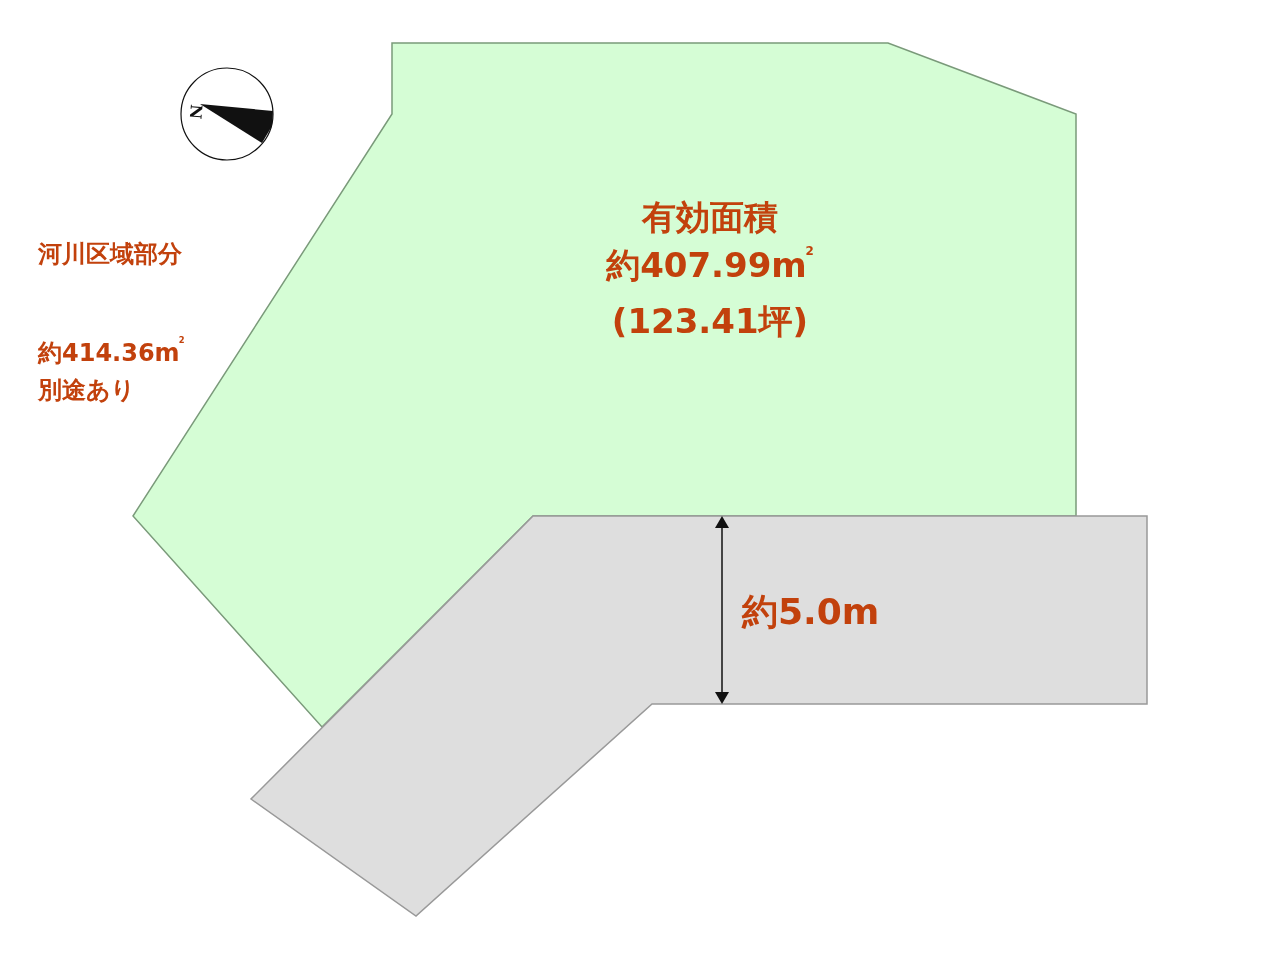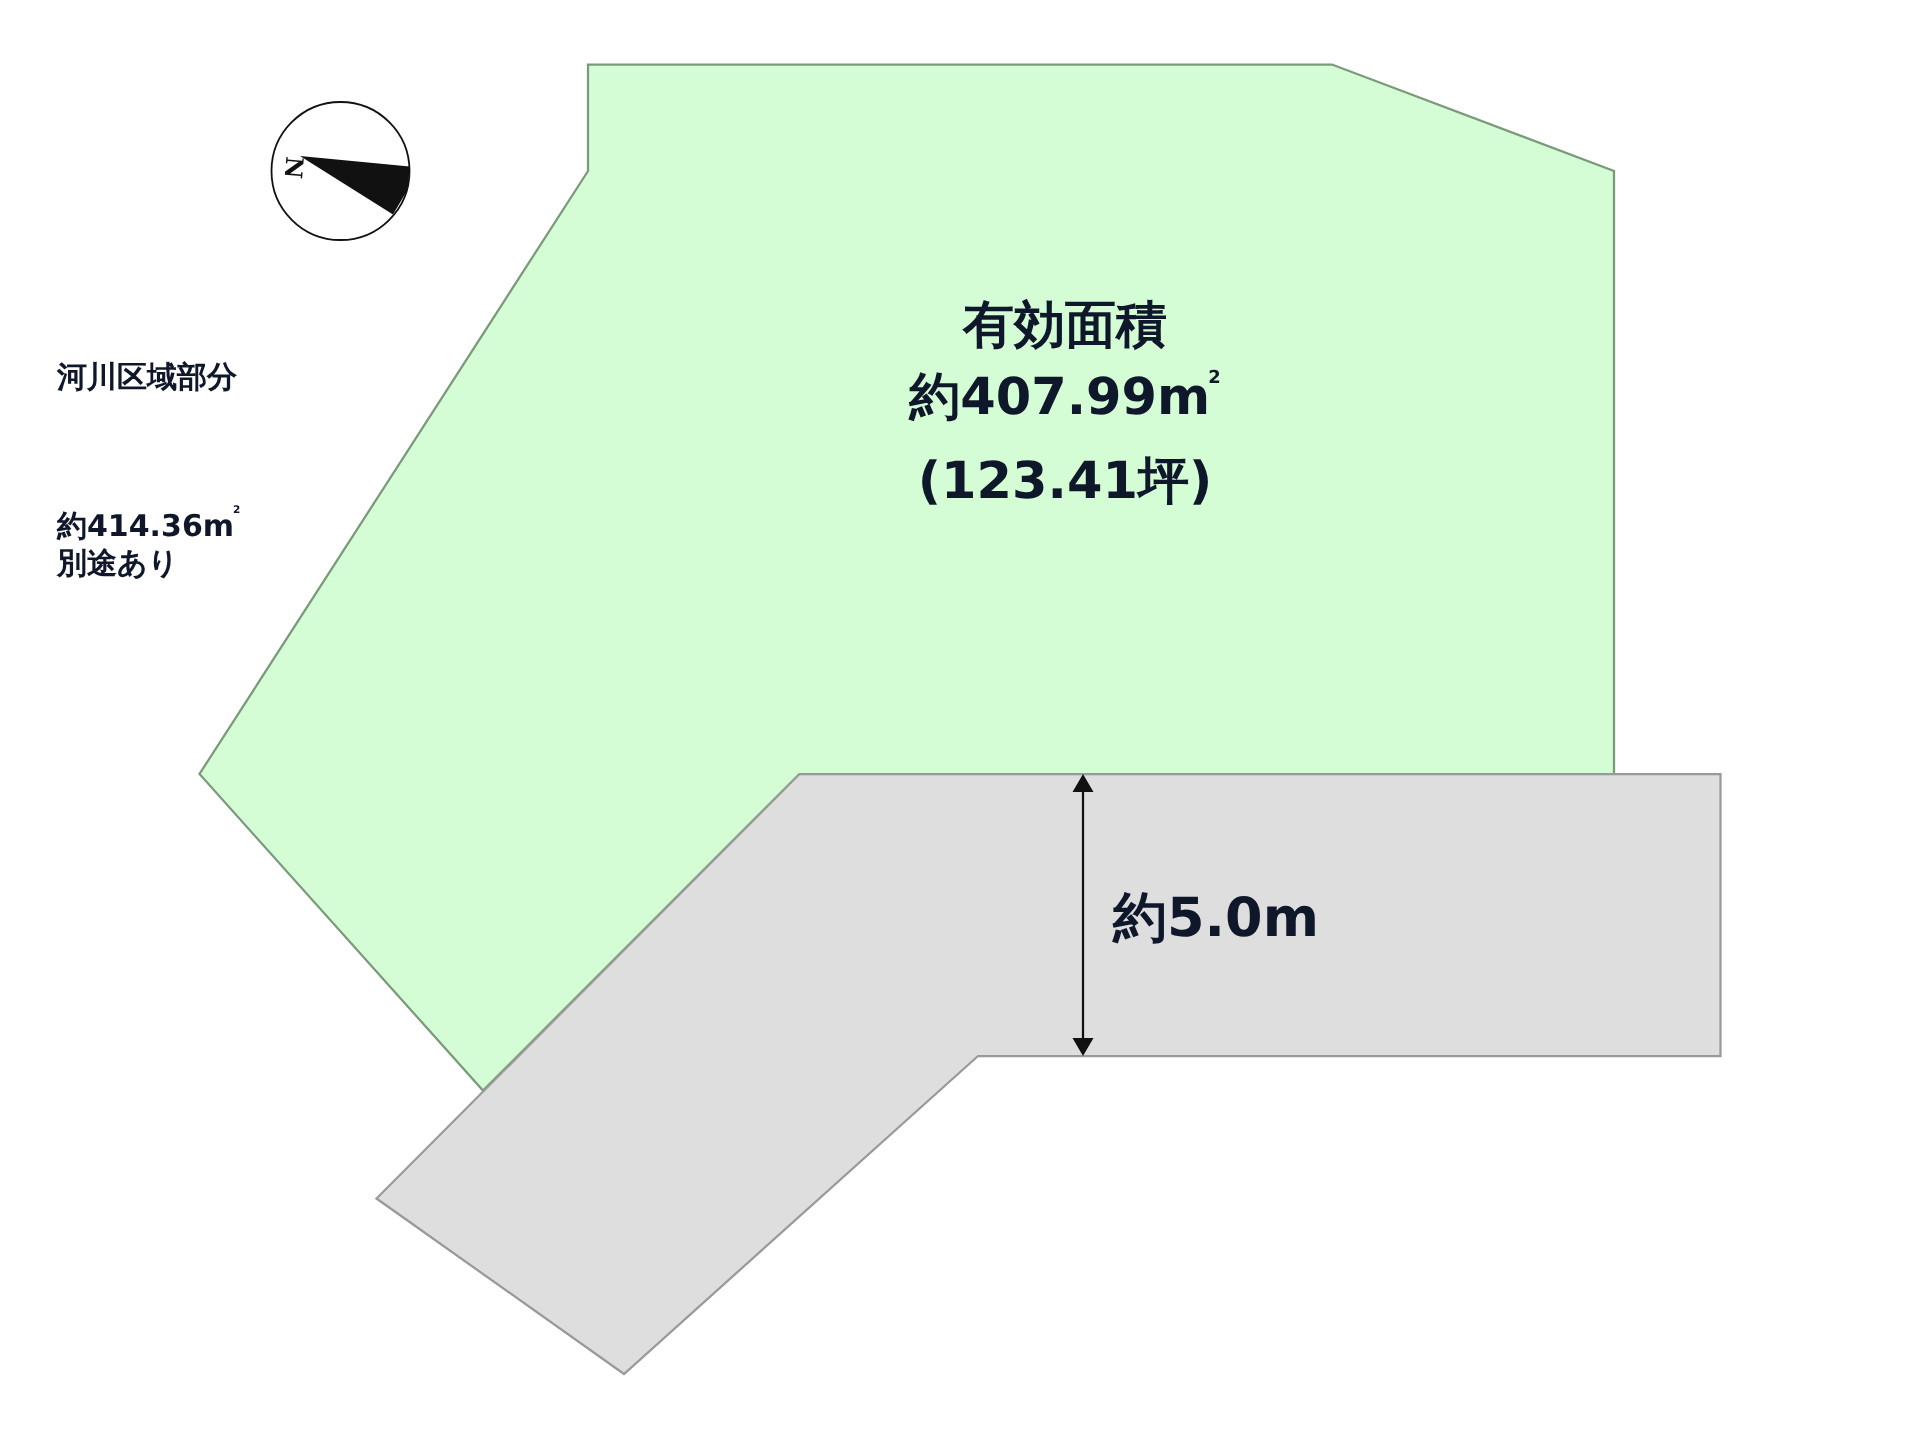--- a/index.html
+++ b/index.html
@@ -1,21 +1,21 @@
 <!DOCTYPE html>
 <html><head>
 <meta charset="utf-8">
 <style>
   html, body { margin: 0; padding: 0; background: #ffffff; }
   body { width: 1280px; height: 960px; position: relative; overflow: hidden;
          font-family: "DejaVu Sans", "Liberation Sans", sans-serif; }
   svg.plan { position: absolute; left: 0; top: 0; }
-  .label { position: absolute; font-weight: bold; color: #0f172a; white-space: nowrap; }
+  .label { position: absolute; font-weight: bold; color: #c2410c; white-space: nowrap; }
   .main-label { left: 560px; width: 300px; text-align: center; font-size: 34px; line-height: 1; }
-  .side-label { left: 38px; font-size: 20px; }
+  .side-label { left: 38px; font-size: 24px; }
   .dim-label { left: 742px; top: 588px; font-size: 36px; }
   sup { font-size: 0.35em; vertical-align: top; position: relative; top: -0.2em; margin-left: -0.1em; }
 </style>
 </head>
 <body>
 
 <svg class="plan" width="1280" height="960" viewBox="0 0 1280 960">
 
   <polygon points="392,43 888,43 1076,114 1076,516 533,516 322,727 133,516 392,114" fill="#d5fdd5" stroke="#7a9a7a" stroke-width="1.5"></polygon>
 
@@ -34,15 +34,15 @@
   </g>
 </svg>
 
 <div class="label main-label" style="top:200px;"></div>
 <div class="label main-label" style="top:200px;"><span>有効面積</span></div>
 <div class="label main-label" style="top:248px;"><span>約407.99m</span><sup>2</sup></div>
 <div class="label main-label" style="top:304px;">(123.41坪)</div>
 
 <div class="label side-label" style="top:238px;">河川区域部分</div>
 <div class="label side-label" style="top:296px;margin-top:41px;"><span>約414.36m</span><sup>2</sup></div>
-<div class="label side-label" style="top:362px;text-align:right;">別途あり</div>
+<div class="label side-label" style="top:374px;text-align:right;">別途あり</div>
 
 <div class="label dim-label">約5.0m</div>
 
 </body></html>

